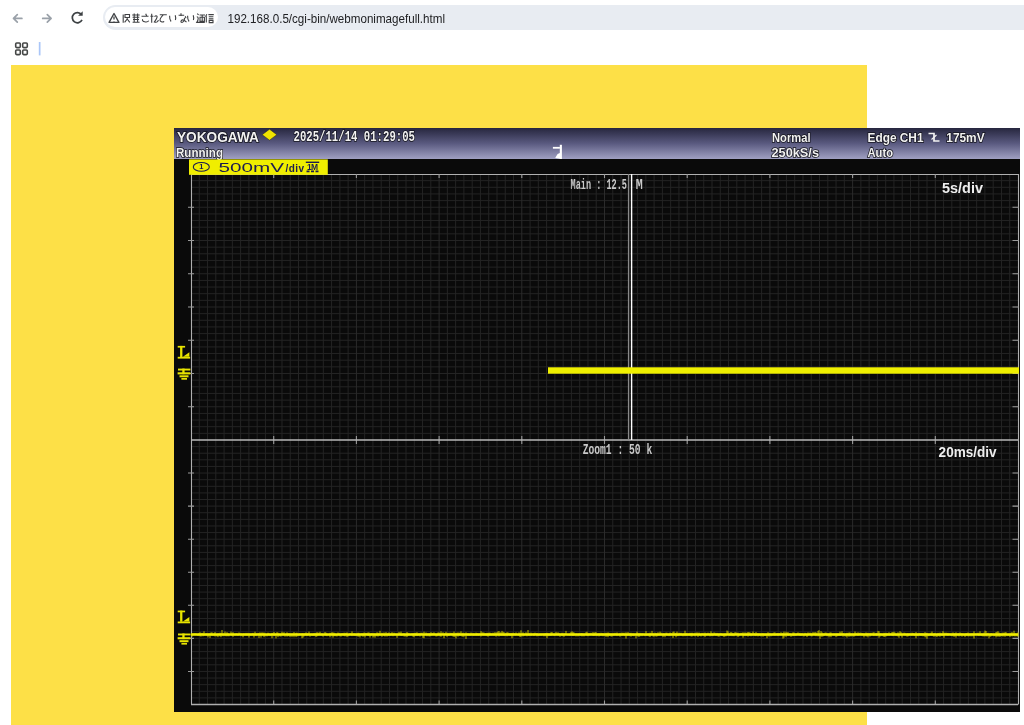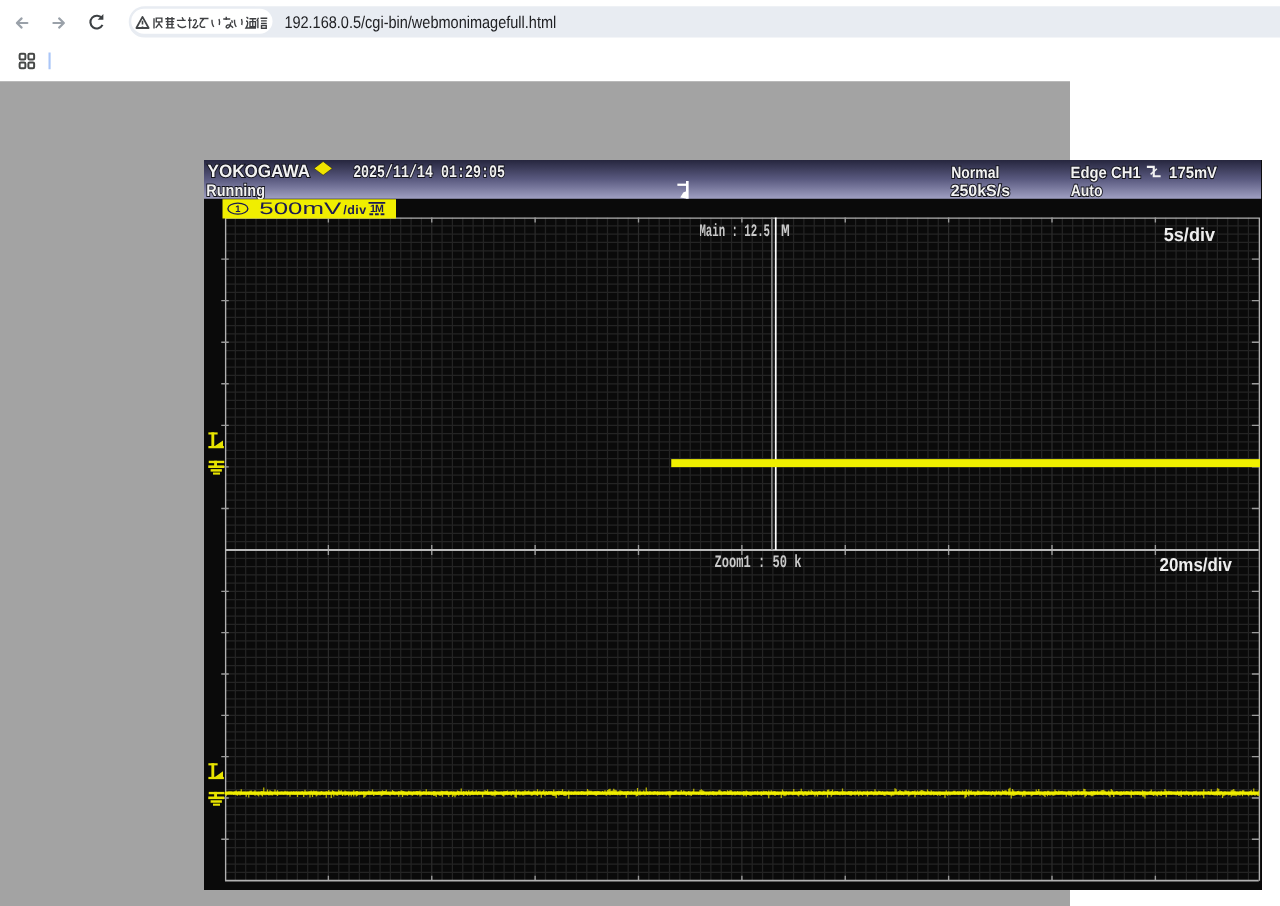--- a/index.html
+++ b/index.html
@@ -41,21 +41,21 @@
 <svg class="abs" style="left:0;top:36" width="60" height="29" viewBox="0 0 60 29">
 <g fill="none" stroke="#454746" stroke-width="1.6">
 <rect x="15.7" y="7" width="4.6" height="4.6" rx="1"></rect>
 <rect x="22.7" y="7" width="4.6" height="4.6" rx="1"></rect>
 <rect x="15.7" y="14" width="4.6" height="4.6" rx="1"></rect>
 <rect x="22.7" y="14" width="4.6" height="4.6" rx="1"></rect>
 </g>
 <rect x="38.8" y="6" width="1.7" height="13.4" fill="#aac6f8"></rect>
 </svg>
 
-<div class="abs" style="left:0;top:65px;width:856px;height:660px;background:#a3a3a3">
+<div class="abs" style="left:11px;top:65px;width:856px;height:660px;background:#fde047">
 <svg width="846" height="584" viewBox="0 0 846 584" style="position:absolute;left:163px;top:63px;will-change:transform" shape-rendering="auto">
         <defs>
 <linearGradient id="hdr" x1="0" y1="0" x2="0" y2="1">
 <stop offset="0" stop-color="#26263e"></stop>
             <stop offset="0.5" stop-color="#5a5a80"></stop>
             <stop offset="1" stop-color="#a0a0c2"></stop>
 </linearGradient>
 </defs>
         <rect x="0" y="0" width="846" height="584" fill="#0a0a0a"></rect>
         <rect x="0" y="0" width="846" height="31" fill="url(#hdr)"></rect>

